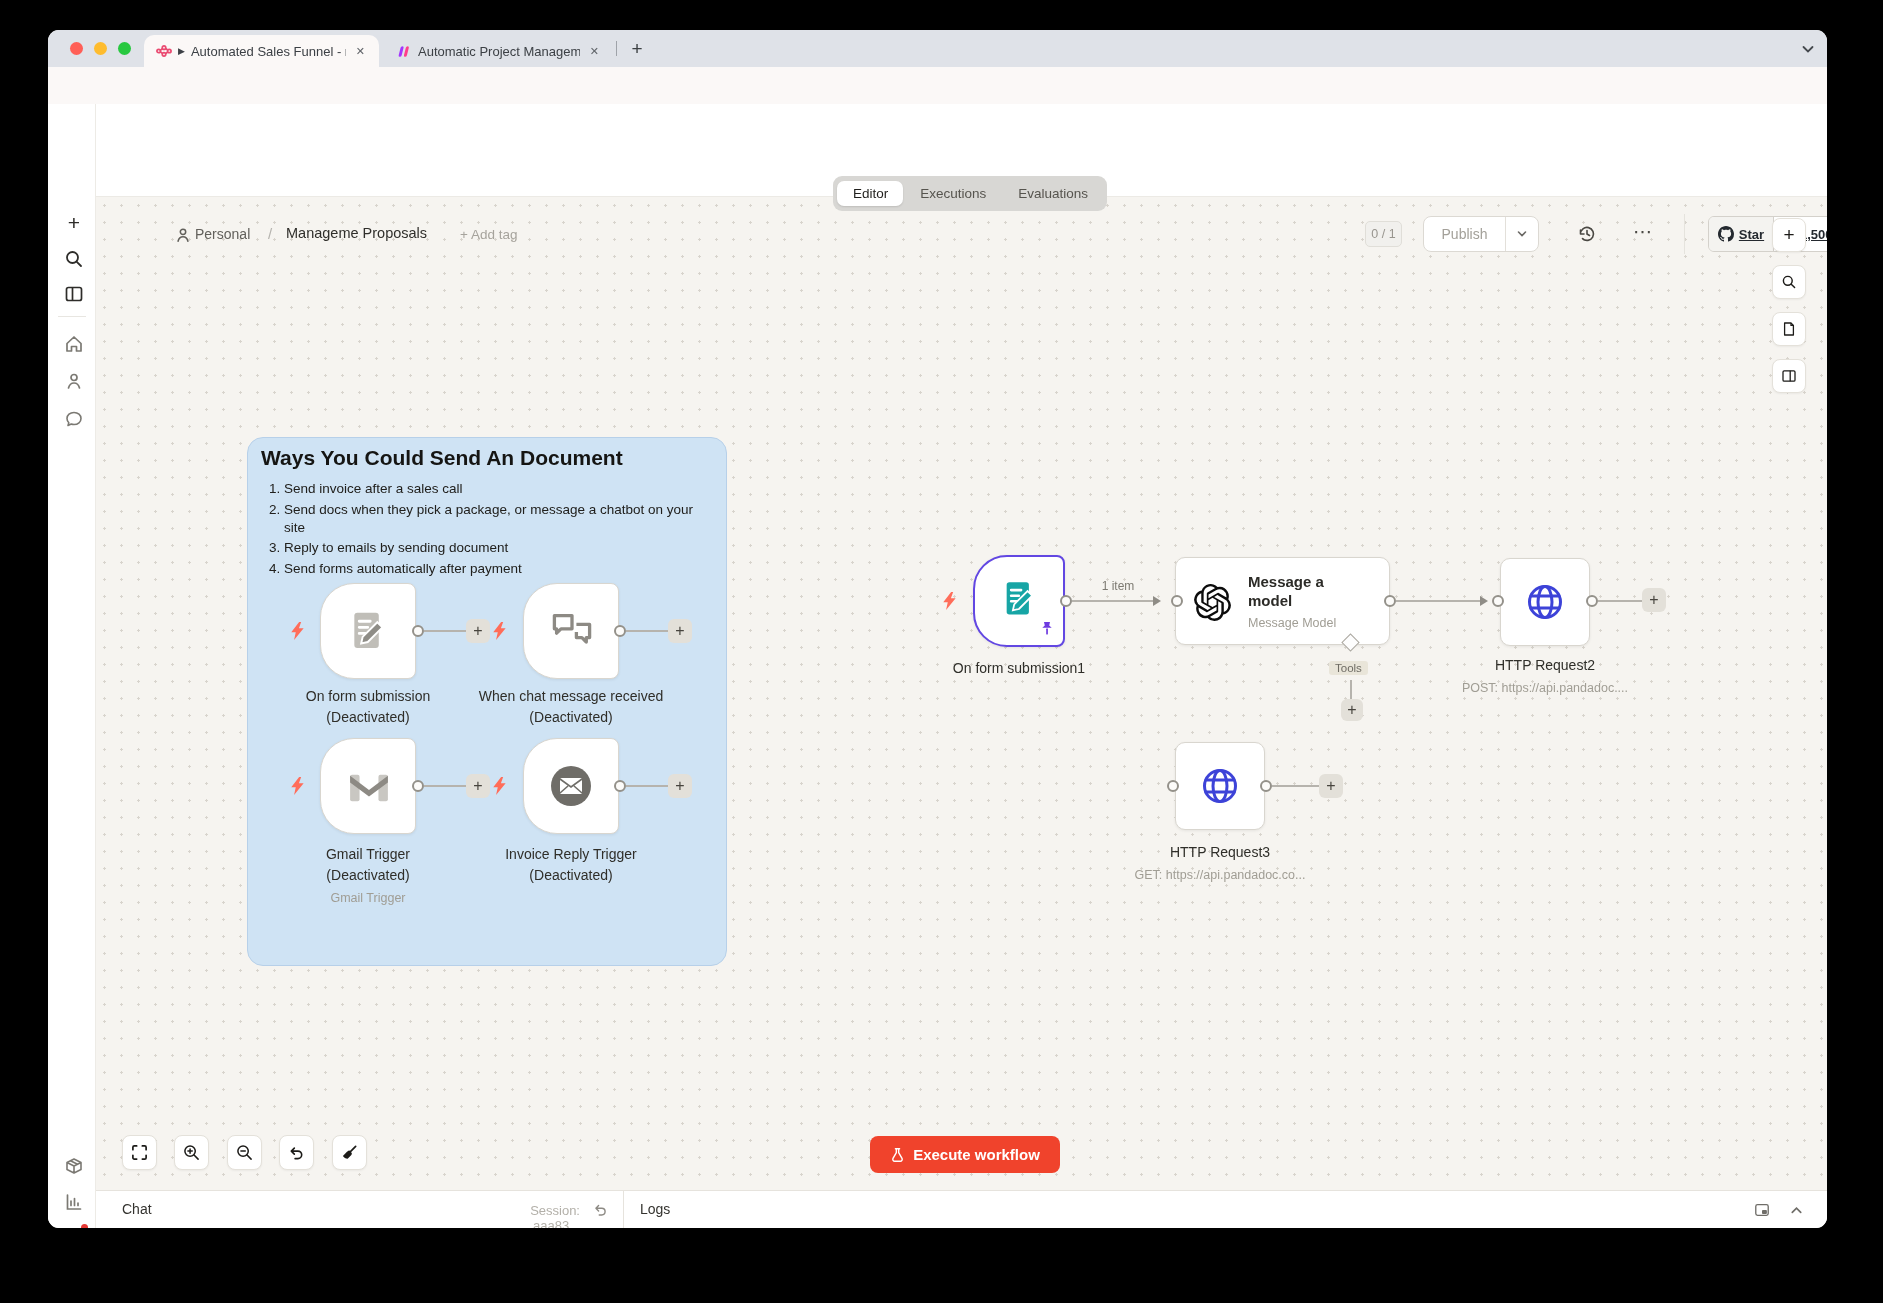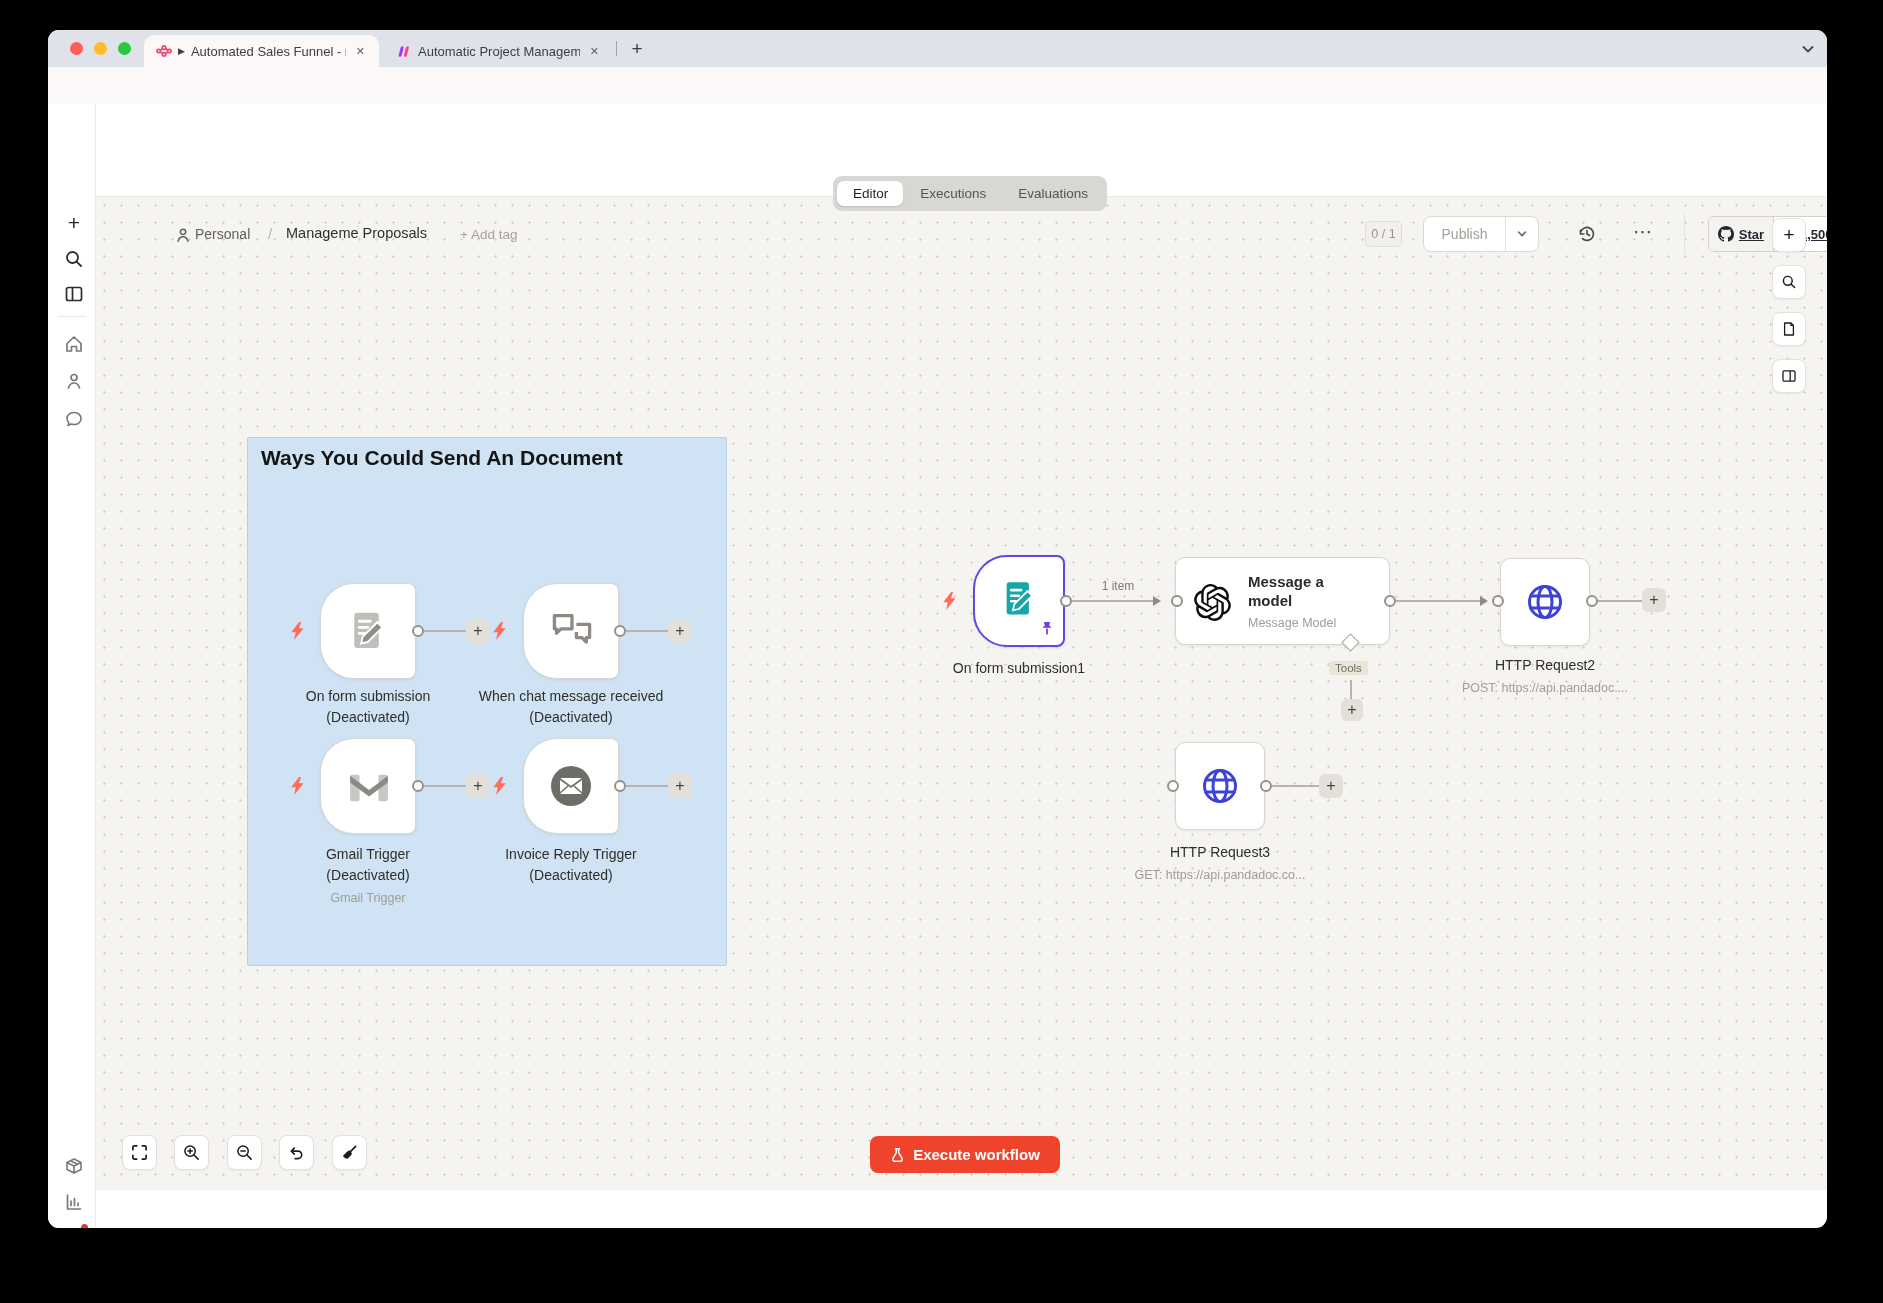--- a/index.html
+++ b/index.html
@@ -32,21 +32,21 @@
 
   
   .nheader { position:absolute; left:48px; top:74px; right:0; height:93px; background:#fff; border-bottom:1px solid #eceae5; z-index:4; }
   .viewtabs { position:absolute; left:785px; top:146px; height:35px; background:#d8d7d4; border-radius:9px; display:flex; align-items:center; padding:4px; gap:2px; z-index:7; }
   .vtab { padding:5px 15px; font-size:13.5px; color:#56544e; border-radius:7px; }
   .vtab.active { background:#fff; color:#201f1c; box-shadow:0 1px 2px rgba(0,0,0,.12);padding-left:16px; }
 
   
   .canvas { position:absolute; left:48px; top:167px; width:1731px; height:993px; background:#f6f4f0;
     background-image:radial-gradient(#d8d4cd 1.1px, transparent 1.1px); background-size:17px 17px; }
-  .sticky { position:absolute; border-radius:2px; z-index:1;padding-left:8px; }
+  .sticky { position:absolute; border-radius:16px; z-index:1;padding-left:8px; }
   .sticky h2 { font-size:21px; font-weight:700; color:#151513; }
   .sticky ol { font-size:13.5px; color:#21201d; line-height:18px; padding-left:21px; }
   .sticky li { margin-bottom:2.5px; }
 
   .node { position:absolute; background:#fff; border:1.5px solid #d9d6cf; box-shadow:0 1px 3px rgba(0,0,0,.07); z-index:2; }
   .trigger { border-radius:34px 8px 8px 34px; }
   .boxnode { border-radius:10px; }
   .port { position:absolute; width:12px; height:12px; border-radius:50%; background:#fcfbf9; border:2px solid #94918a; z-index:3; }
   .wire { position:absolute; height:2px; background:#b6b3ad; z-index:2; }
   .vwire { position:absolute; width:2px; background:#b6b3ad; z-index:2; }
@@ -308,20 +308,26 @@
     </div>
   <div class="ctrlbtn" style="left:1724px;top:329px;width:34px;height:34px">
       <svg width="16" height="16" viewBox="0 0 20 20">
         <rect x="2.5" y="3.5" width="15" height="13" rx="1.5" fill="none" stroke="#1c1b18" stroke-width="1.6"></rect>
         <path d="M11.5 3.5v13" stroke="#1c1b18" stroke-width="1.6"></path>
       </svg>
     </div>
 
   <div class="sticky" style="left:199px;top:407px;width:480px;height:529px;background:#cfe3f4;border:1px solid #b7d0e9">
     <h2 style="position:absolute;left:13px;top:8px">Ways You Could Send An Document</h2>
+    <ol style="position:absolute;left:15px;top:42px;width:445px">
+      <li>Send invoice after a sales call</li>
+      <li>Send docs when they pick a package, or message a chatbot on your site</li>
+      <li>Reply to emails by sending document</li>
+      <li>Send forms automatically after payment</li>
+    </ol>
   </div>
 
 
   <svg class="bolt" style="left:243px;top:592px" width="14" height="18" viewBox="0 0 12 16">
       <path d="M7 0L0 9h4l-1.5 7L11 5.5H6.8L8.8 0z" fill="#ff6d5a"></path>
     </svg>
   <div class="node trigger" style="left:272px;top:553px;width:96px;height:96px">
     <svg style="position:absolute;left:26px;top:25px" width="44" height="44" viewBox="0 0 36 36">
         <rect x="6" y="3" width="20" height="29" rx="2.5" fill="#c0beb8"></rect>
         <path d="M10 10h9M10 15h7M10 20h5" stroke="#fff" stroke-width="2.3" stroke-linecap="round"></path>
@@ -501,14 +507,30 @@
       </svg>
     </div>
 
   <div class="execbtn">
     <svg width="15" height="16" viewBox="0 0 18 18">
         <path d="M6.5 1.5h5M7.6 1.5v4.6L3.6 13a2.4 2.4 0 0 0 2.1 3.5h6.6a2.4 2.4 0 0 0 2.1-3.5l-4-6.9V1.5" fill="none" stroke="#fff" stroke-width="1.7" stroke-linecap="round" stroke-linejoin="round"></path>
       </svg>
     <span>Execute workflow</span>
   </div>
 
+  <div class="footer">
+    <span class="flabel" style="left:26px">Chat</span>
+    <span class="abs" style="left:384px;top:12px;width:100px;text-align:right;font-size:13px;color:#b3b0a9">Session: aaa83...</span>
+    <svg class="abs" style="left:497px;top:11px" width="15" height="15" viewBox="0 0 18 18">
+        <path d="M3.5 7.5h7a4 4 0 1 1 0 8h-3M3.5 7.5l3.2-3.2M3.5 7.5l3.2 3.2" fill="none" stroke="#8d8a84" stroke-width="1.7" stroke-linecap="round" stroke-linejoin="round"></path>
+      </svg>
+    <div class="abs" style="left:527px;top:0;width:1px;height:38px;background:#e6e3dd"></div>
+    <span class="flabel" style="left:544px">Logs</span>
+    <svg class="abs" style="left:1658px;top:11px" width="16" height="16" viewBox="0 0 18 18">
+        <rect x="2" y="3" width="14" height="12" rx="2" fill="none" stroke="#6f6d68" stroke-width="1.5"></rect>
+        <rect x="9" y="9" width="5.5" height="4.5" rx="1" fill="#6f6d68"></rect>
+      </svg>
+    <svg class="abs" style="left:1693px;top:12px" width="15" height="15" viewBox="0 0 16 16">
+        <path d="M3.5 10L8 5.5 12.5 10" fill="none" stroke="#6f6d68" stroke-width="1.8" stroke-linecap="round"></path>
+      </svg>
+  </div>
 
 </div>
 
 </body></html>

